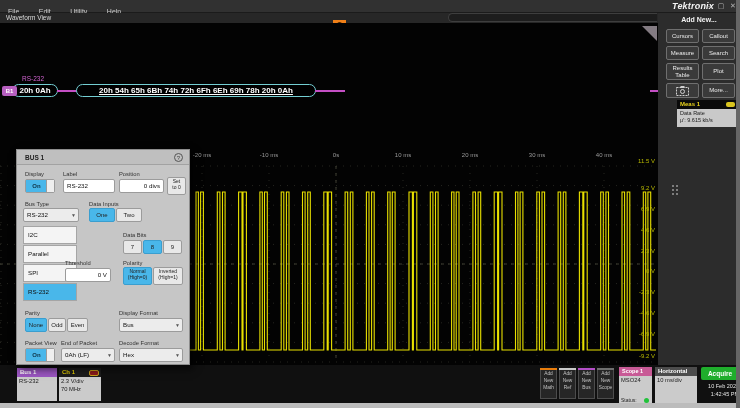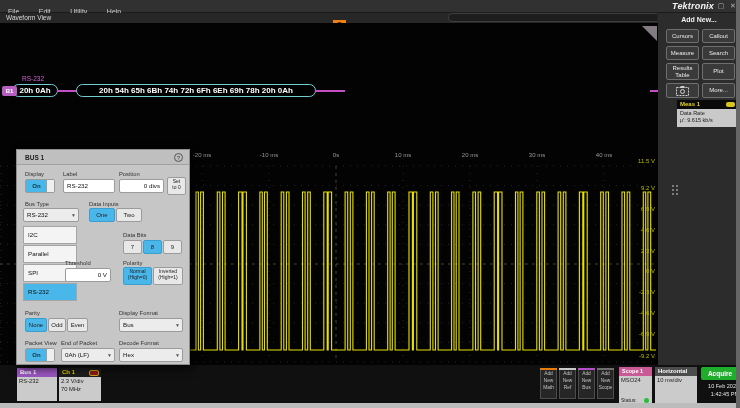--- a/index.html
+++ b/index.html
@@ -128,21 +128,21 @@
         <line x1="336" y1="143" x2="336" y2="339" stroke="#3e3e32" stroke-width="1" stroke-dasharray="3 4"></line>
         <line x1="0" y1="241" x2="656" y2="241" stroke="#3e3e32" stroke-width="1" stroke-dasharray="3 4"></line>
         <path d="M20 327 L196.0 327 L196.0 169 L198.4 169 L198.4 327 L200.6 327 L200.6 169 L203.4 169 L203.4 327 L217.3 327 L217.3 169 L219.9 169 L219.9 327 L222.5 327 L222.5 169 L225.1 169 L225.1 327 L238.6 327 L238.6 169 L242.0 169 L242.0 327 L243.0 327 L243.0 169 L246.4 169 L246.4 327 L259.9 327 L259.9 169 L262.3 169 L262.3 327 L264.5 327 L264.5 169 L267.3 169 L267.3 327 L281.2 327 L281.2 169 L283.8 169 L283.8 327 L286.4 327 L286.4 169 L289.0 169 L289.0 327 L302.5 327 L302.5 169 L305.1 169 L305.1 327 L307.7 327 L307.7 169 L310.3 169 L310.3 327 L323.8 327 L323.8 169 L327.2 169 L327.2 327 L328.2 327 L328.2 169 L331.6 169 L331.6 327 L345.1 327 L345.1 169 L347.7 169 L347.7 327 L350.3 327 L350.3 169 L352.9 169 L352.9 327 L366.4 327 L366.4 169 L369.0 169 L369.0 327 L371.6 327 L371.6 169 L374.2 169 L374.2 327 L387.7 327 L387.7 169 L390.1 169 L390.1 327 L392.3 327 L392.3 169 L395.1 169 L395.1 327 L409.0 327 L409.0 169 L412.4 169 L412.4 327 L413.4 327 L413.4 169 L416.8 169 L416.8 327 L430.3 327 L430.3 169 L432.9 169 L432.9 327 L435.5 327 L435.5 169 L438.1 169 L438.1 327 L451.6 327 L451.6 169 L454.0 169 L454.0 327 L456.2 327 L456.2 169 L459.0 169 L459.0 327 L472.9 327 L472.9 169 L475.5 169 L475.5 327 L478.1 327 L478.1 169 L480.7 169 L480.7 327 L494.2 327 L494.2 169 L497.6 169 L497.6 327 L498.6 327 L498.6 169 L502.0 169 L502.0 327 L515.5 327 L515.5 169 L517.9 169 L517.9 327 L520.1 327 L520.1 169 L522.9 169 L522.9 327 L536.8 327 L536.8 169 L539.4 169 L539.4 327 L542.0 327 L542.0 169 L544.6 169 L544.6 327 L558.1 327 L558.1 169 L560.7 169 L560.7 327 L563.3 327 L563.3 169 L565.9 169 L565.9 327 L579.4 327 L579.4 169 L582.8 169 L582.8 327 L583.8 327 L583.8 169 L587.2 169 L587.2 327 L600.7 327 L600.7 169 L603.3 169 L603.3 327 L605.9 327 L605.9 169 L608.5 169 L608.5 327 L622.0 327 L622.0 169 L624.6 169 L624.6 327 L627.2 327 L627.2 169 L629.8 169 L629.8 327 L643.3 327 L643.3 169 L645.7 169 L645.7 327 L647.9 327 L647.9 169 L650.7 169 L650.7 327 L656 327" fill="none" stroke="#e9e100" stroke-width="1.1"></path>
       </svg>
 
     <div class="fold"></div>
 
     <span class="buslabel">RS-232</span>
     <div class="pkt" style="left:12px;width:46px;">20h 0Ah</div>
     <div class="buslink" style="left:57px;width:20px;"></div>
-    <div class="pkt" style="left:76px;width:240px;">20h 54h 65h 6Bh 74h 72h 6Fh 6Eh 69h 78h 20h 0Ah</div>
+    <div class="pkt" style="left:76px;width:240px;text-decoration:underline;">20h 54h 65h 6Bh 74h 72h 6Fh 6Eh 69h 78h 20h 0Ah</div>
     <div class="buslink" style="left:315px;width:30px;"></div>
     <div class="buslink" style="left:650px;width:8px;"></div>
     <div class="b1badge">B1</div>
 
     <span class="tlabel" style="left:188px;">-20 ms</span>
     <span class="tlabel" style="left:255px;">-10 ms</span>
     <span class="tlabel" style="left:322px;">0s</span>
     <span class="tlabel" style="left:389px;">10 ms</span>
     <span class="tlabel" style="left:456px;">20 ms</span>
     <span class="tlabel" style="left:523px;">30 ms</span>

